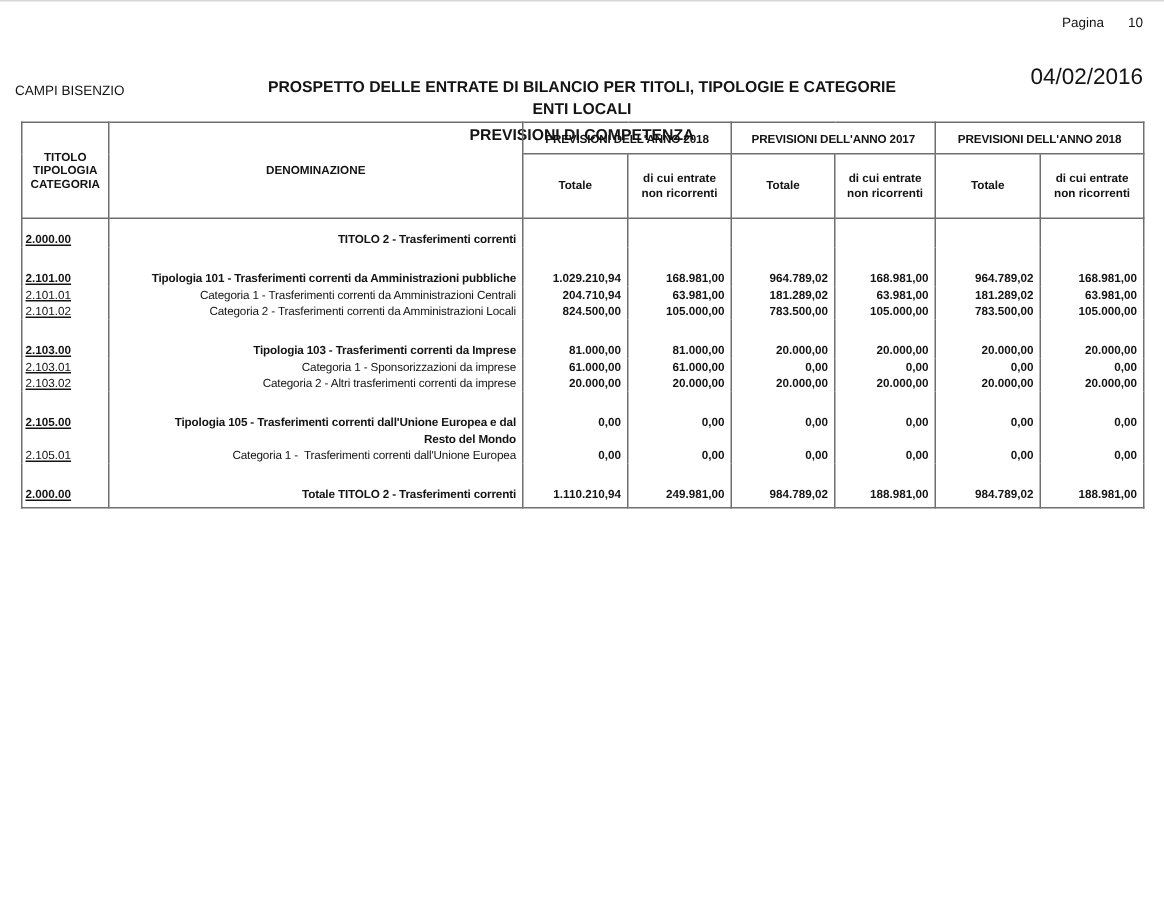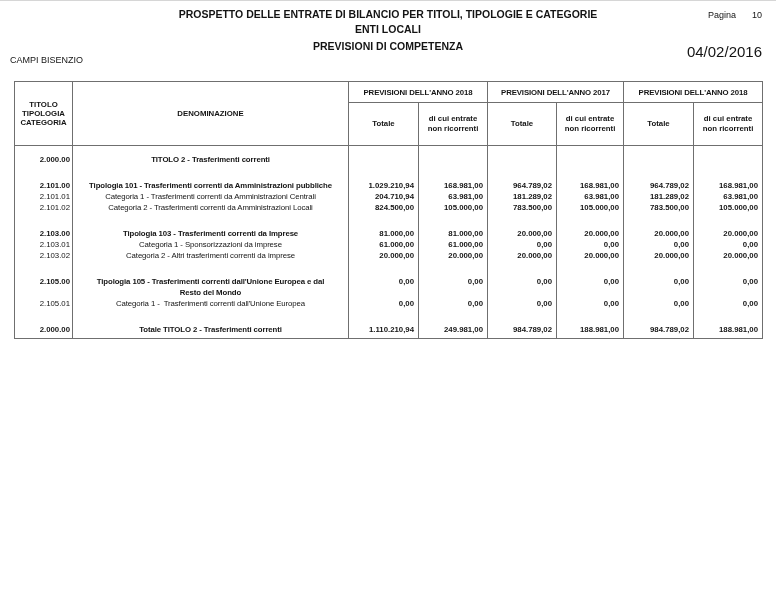--- a/index.html
+++ b/index.html
@@ -13,20 +13,21 @@
     border-top:1px solid #d6d6d6;
     position:relative;
     font-family:"Liberation Sans", sans-serif;
     color:var(--ink);
     overflow:hidden;
   }
   .title{
     position:absolute;left:0;right:0;
     text-align:center;font-weight:bold;font-size:10.5px;
     letter-spacing:0;
+    margin-top:44px;
   }
   .title1{top:7px;}
   .title2{top:22px;}
   .title3{top:39px;}
   .pagina{
     position:absolute;top:9px;right:14px;
     font-size:9px;
   }
   .pagina .num{margin-left:16px;}
   .date{
@@ -58,22 +59,22 @@
   tbody td{
     border-left:1px solid var(--line);
     border-right:1px solid var(--line);
     font-size:7.8px;
     line-height:11px;
     padding:0 4px;
     vertical-align:top;
     overflow:hidden;
     color:var(--ink);
   }
-  tbody td.code{text-align:right;padding:0 2px;}
-  tbody td.name{text-align:center;white-space:pre-wrap;letter-spacing:-0.1px;}
+  tbody td.code{text-align:left;padding:0 2px;text-decoration:underline;}
+  tbody td.name{text-align:right;white-space:pre-wrap;letter-spacing:-0.1px;}
   tbody td.val{text-align:right;font-weight:bold;}
   tbody tr.bold td{font-weight:bold;}
   tbody tr.spacer td{height:15px;}
   tbody tr.first td{padding-top:8px;}
   tbody tr.last td{border-bottom:1px solid var(--line);padding-bottom:3px;}
 </style>
 </head>
 <body>
 
 <div class="title title1">PROSPETTO DELLE ENTRATE DI BILANCIO PER TITOLI, TIPOLOGIE E CATEGORIE</div>

